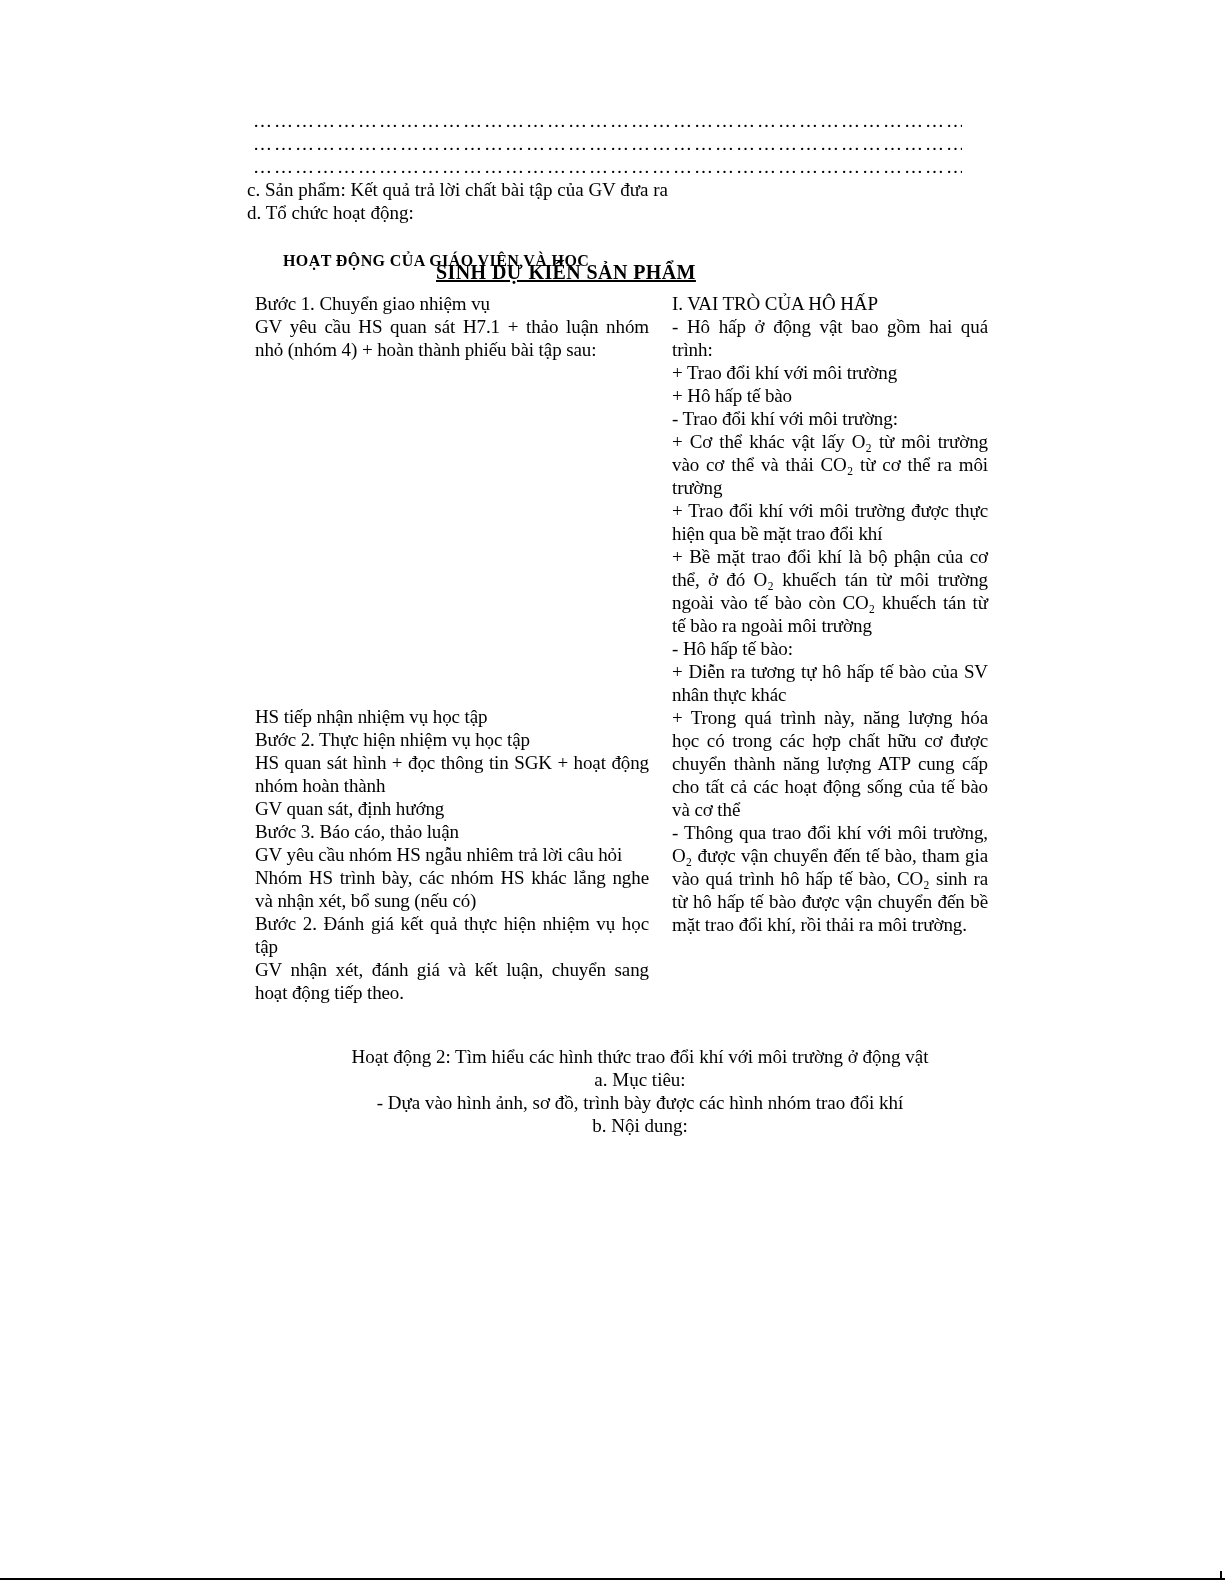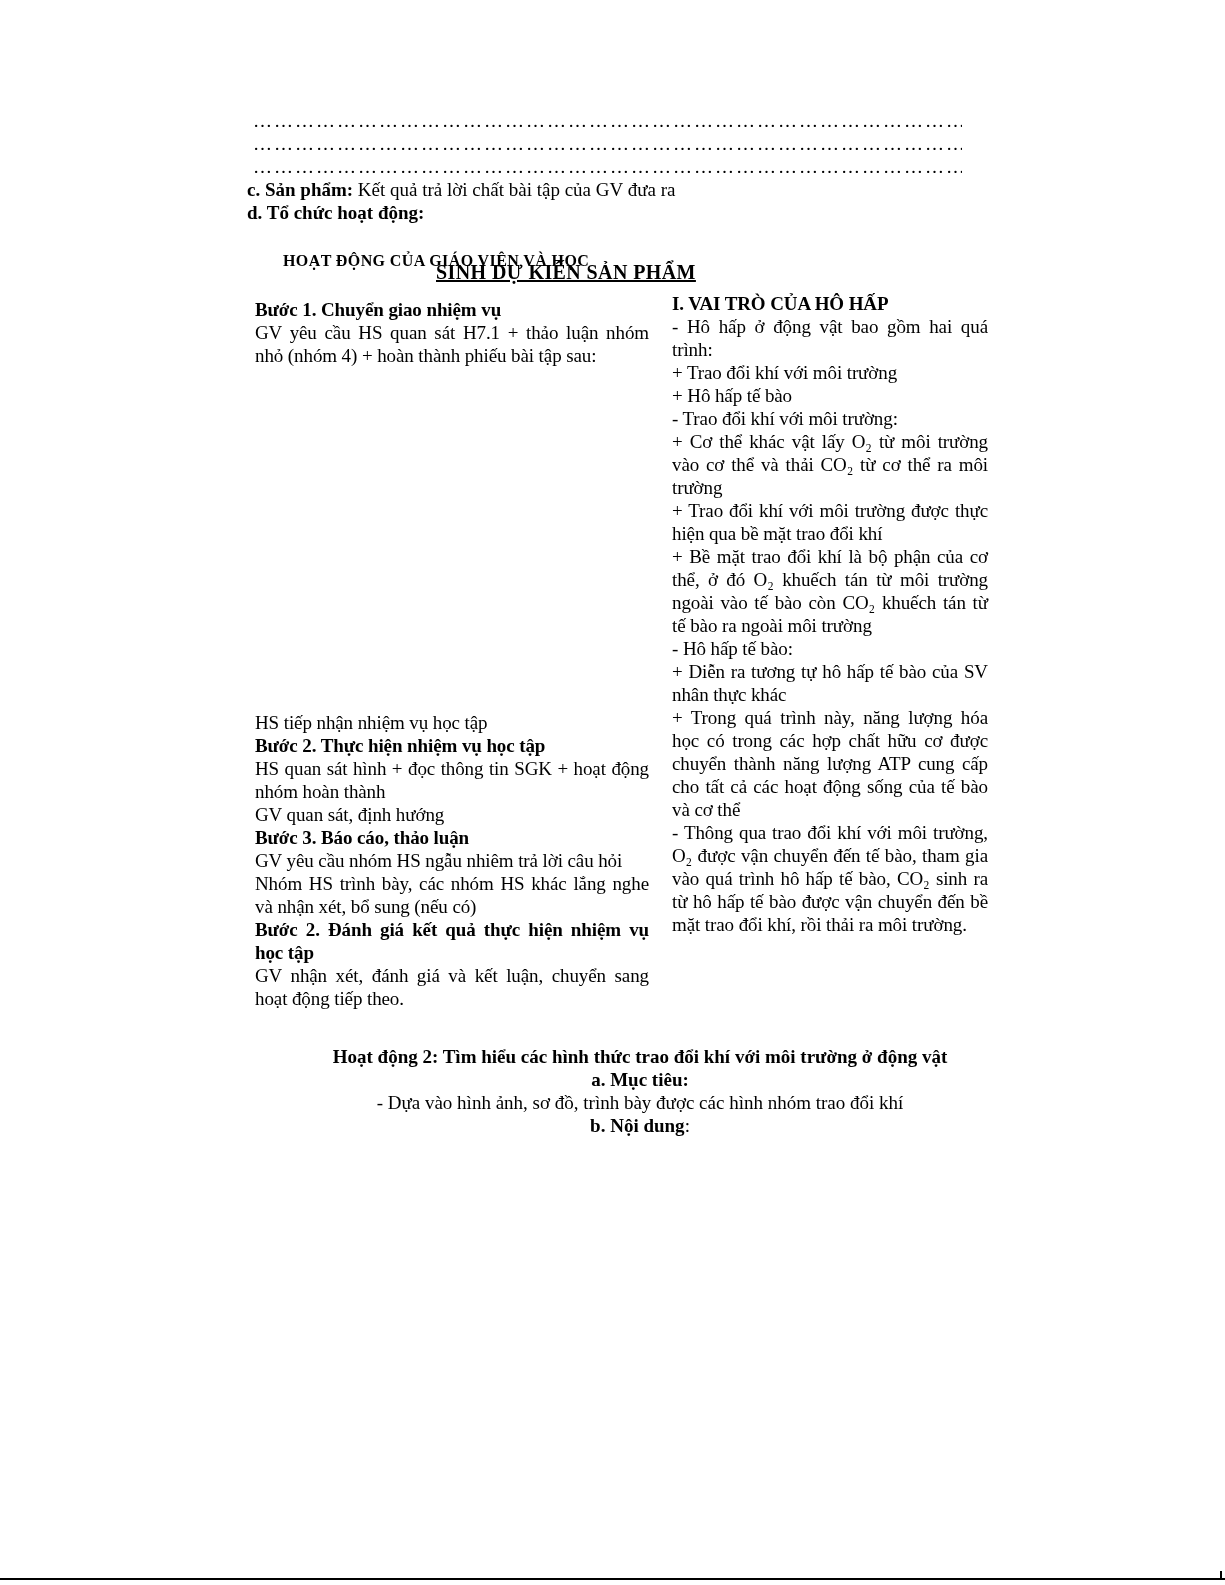--- a/index.html
+++ b/index.html
@@ -8,35 +8,35 @@
     width:1225px;
     height:1585px;
     background:#ffffff;
     font-family:"Liberation Serif","DejaVu Serif",serif;
     font-size:19px;
     line-height:23px;
     color:#000;
     overflow:hidden;
   }
   p{margin:0;padding:0;}
-  .bold{font-weight:bold;}
+  .bold{font-weight:normal;}
   .just{text-align:justify;}
   .abs{position:absolute;}
   .dots-row{
     width:709px;
     height:23px;
     overflow:hidden;
     white-space:nowrap;
     letter-spacing:2px;
     padding-left:6px;
   }
   .top-section{left:247px;top:109px;width:720px;}
   .header-line1{left:283px;top:249px;font-weight:bold;font-size:16px;letter-spacing:0.4px;white-space:nowrap;}
   .header-line2{left:436px;top:261px;font-weight:bold;font-size:20px;letter-spacing:0.4px;white-space:nowrap;text-decoration:underline;}
-  .col-left{left:255px;top:292px;width:394px;letter-spacing:-0.1px;margin-top:6px;}
+  .col-left{left:255px;top:292px;width:394px;letter-spacing:-0.1px;}
   .col-right{left:672px;top:292px;width:316px;letter-spacing:-0.1px;}
   .spacer-worksheet{height:344px;}
   .activity2{left:260px;top:1045px;width:760px;text-align:center;}
   .bottom-rule{left:0;top:1578px;width:1225px;height:2px;background:#000;}
   .bottom-rule-tick{left:1220px;top:1571px;width:2px;height:9px;background:#000;}
 </style>
 </head>
 <body>
 
 <div class="page">

